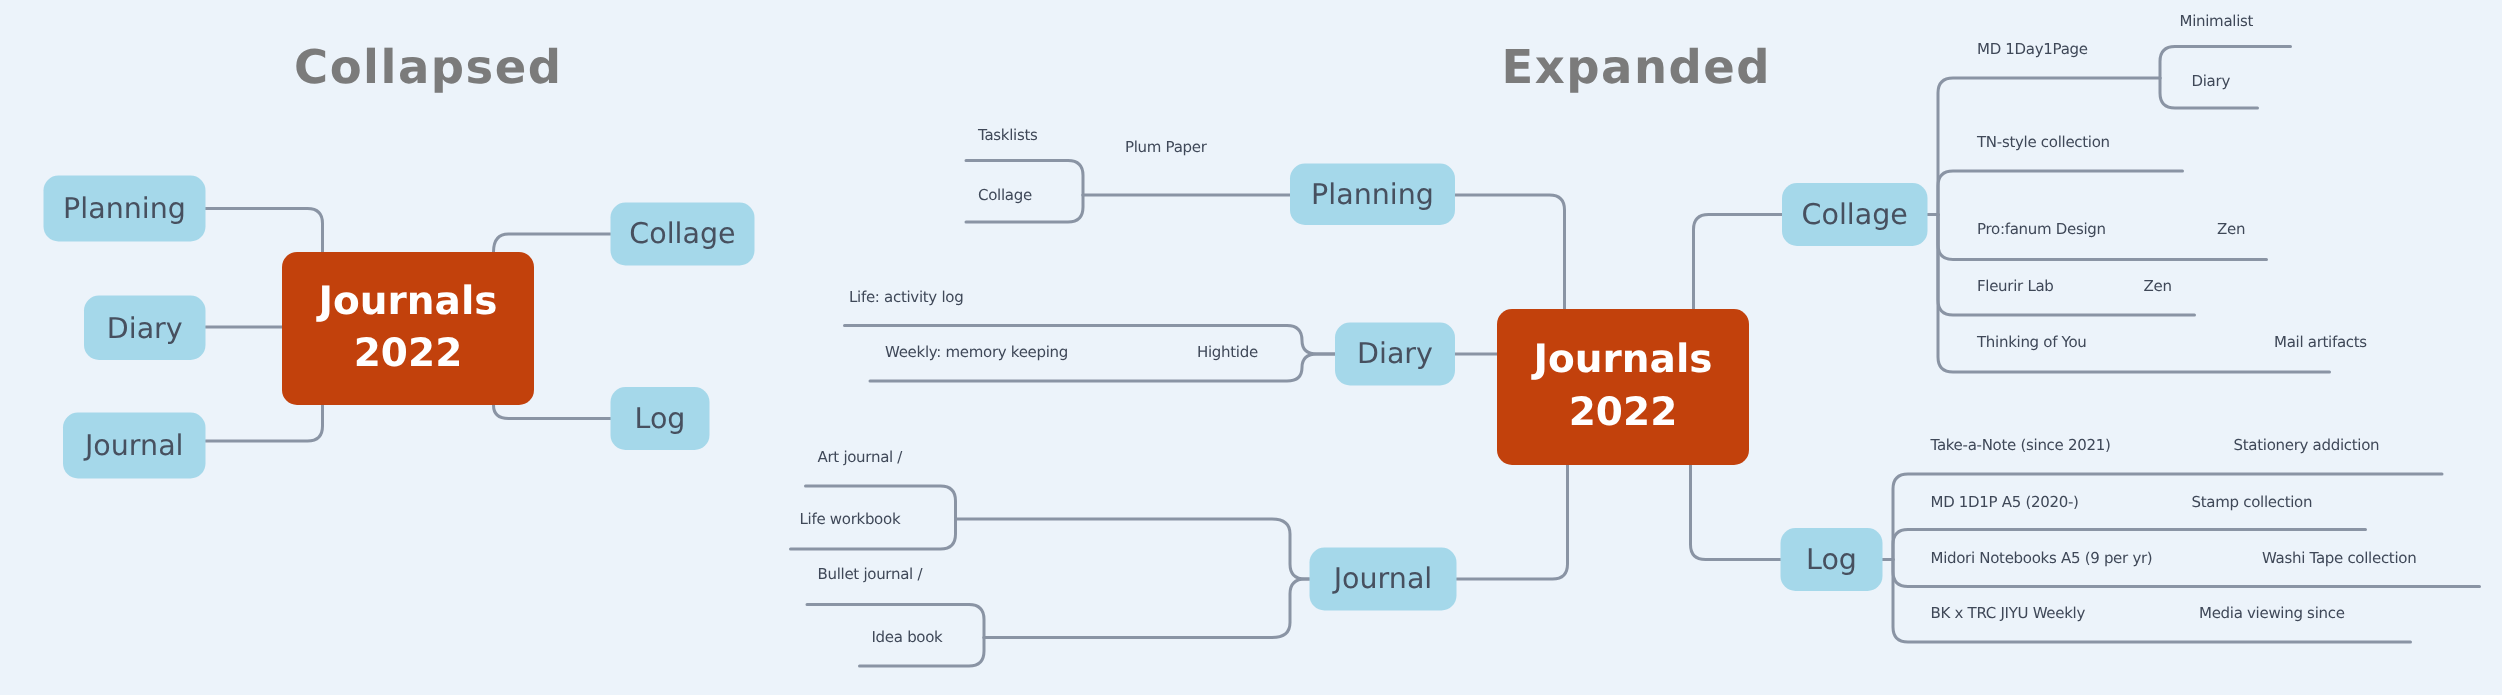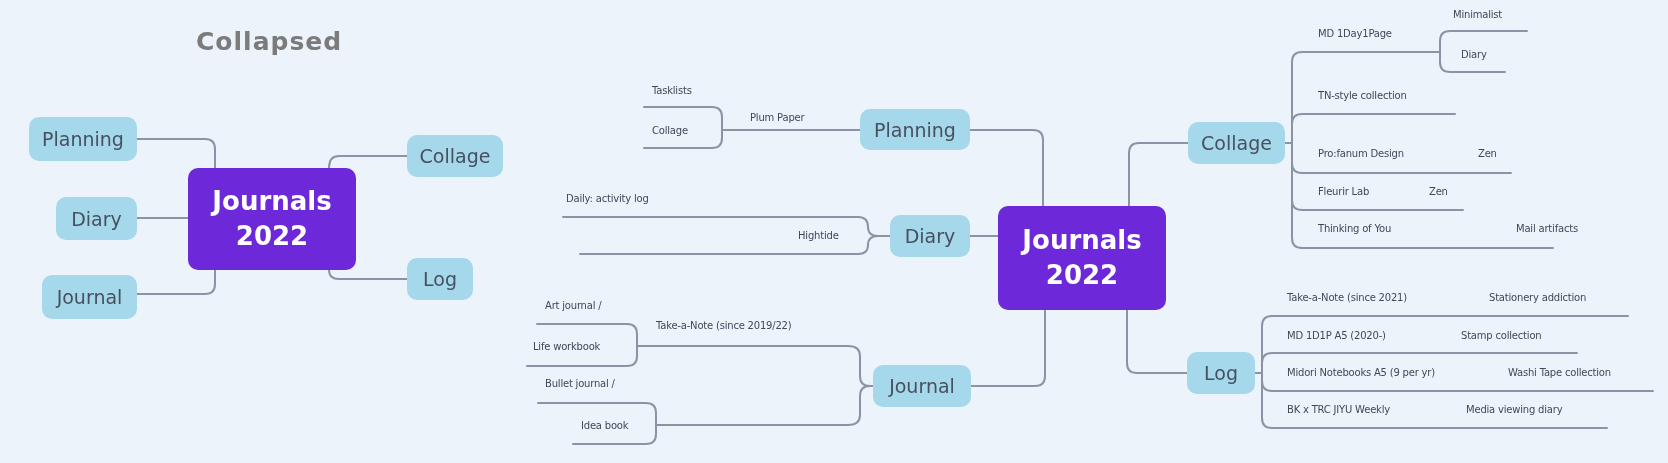--- a/index.html
+++ b/index.html
@@ -3,30 +3,30 @@
 <meta charset="utf-8">
 <style>
   html,body{margin:0;padding:0;background:#ecf3fa;}
   .canvas{
     position:relative;width:1668px;height:463px;background:#ecf3fa;
     font-family:"DejaVu Sans","Liberation Sans",sans-serif;overflow:hidden;
   }
   .wires{position:absolute;left:0;top:0;width:1668px;height:463px;}
   .wires path{fill:none;stroke:#8a94a4;stroke-width:2;stroke-linecap:round;}
   .map-title{
-    position:absolute;font-size:25px;font-weight:bold;color:#7b7b7b;
+    position:absolute;font-size:31px;font-weight:bold;color:#7b7b7b;
     white-space:nowrap;letter-spacing:1px;
   }
   .node{
     position:absolute;background:#a5d8ea;border-radius:10px;
     display:flex;align-items:center;justify-content:center;
     font-size:19px;color:#47505f;white-space:nowrap;
   }
   .center-node{
-    position:absolute;background:#6d28d9;border-radius:10px;
+    position:absolute;background:#c2410c;border-radius:10px;
     display:flex;align-items:center;justify-content:center;text-align:center;
     font-size:26px;font-weight:bold;color:#ffffff;line-height:1.35;
     padding:0 14px;box-sizing:border-box;
   }
   .leaf{
     position:absolute;font-size:10px;letter-spacing:-0.2px;color:#3f4858;
     white-space:nowrap;line-height:1.3;
   }
 </style>
 </head>
@@ -72,45 +72,46 @@
     <path d="M1292,143 V238 Q1292,248 1302,248 H1553"></path>
 
     <path d="M1255,373 H1262"></path>
     <path d="M1262,373 V326 Q1262,316 1272,316 H1628"></path>
     <path d="M1262,373 V363 Q1262,353 1272,353 H1577"></path>
     <path d="M1262,373 V381 Q1262,391 1272,391 H1653"></path>
     <path d="M1262,373 V418 Q1262,428 1272,428 H1607"></path>
   </svg>
 
   <div class="map-title" style="left:196px;top:27px">Collapsed</div>
+  <div class="map-title" style="left:1001px;top:27px">Expanded</div>
 
   <div class="center-node" style="left:188px;top:168px;width:168px;height:102px">Journals 2022</div>
   <div class="node" style="left:29px;top:117px;width:108px;height:44px">Planning</div>
   <div class="node" style="left:56px;top:197px;width:81px;height:43px">Diary</div>
   <div class="node" style="left:42px;top:275px;width:95px;height:44px">Journal</div>
   <div class="node" style="left:407px;top:135px;width:96px;height:42px">Collage</div>
   <div class="node" style="left:407px;top:258px;width:66px;height:42px">Log</div>
 
   <div class="center-node" style="left:998px;top:206px;width:168px;height:104px">Journals 2022</div>
   <div class="node" style="left:860px;top:109px;width:110px;height:41px">Planning</div>
   <div class="node" style="left:890px;top:215px;width:80px;height:42px">Diary</div>
   <div class="node" style="left:873px;top:365px;width:98px;height:42px">Journal</div>
   <div class="node" style="left:1188px;top:122px;width:97px;height:42px">Collage</div>
   <div class="node" style="left:1187px;top:352px;width:68px;height:42px">Log</div>
 
   <div class="leaf" style="left:652px;top:84px">Tasklists</div>
   <div class="leaf" style="left:652px;top:124px">Collage</div>
-  <div class="leaf" style="left:750px;top:111px">Plum Paper</div>
+  <div class="leaf" style="left:750px;top:92px">Plum Paper</div>
 
-  <div class="leaf" style="left:566px;top:192px">Daily: activity log</div>
+  <div class="leaf" style="left:566px;top:192px">Life: activity log</div>
+  <div class="leaf" style="left:590px;top:229px">Weekly: memory keeping</div>
   <div class="leaf" style="left:798px;top:229px">Hightide</div>
 
   <div class="leaf" style="left:545px;top:299px">Art journal /</div>
   <div class="leaf" style="left:533px;top:340px">Life workbook</div>
-  <div class="leaf" style="left:656px;top:319px">Take-a-Note (since 2019/22)</div>
   <div class="leaf" style="left:545px;top:377px">Bullet journal /</div>
   <div class="leaf" style="left:581px;top:419px">Idea book</div>
 
   <div class="leaf" style="left:1318px;top:27px">MD 1Day1Page</div>
   <div class="leaf" style="left:1453px;top:8px">Minimalist</div>
   <div class="leaf" style="left:1461px;top:48px">Diary</div>
   <div class="leaf" style="left:1318px;top:89px">TN-style collection</div>
   <div class="leaf" style="left:1318px;top:147px">Pro:fanum Design</div>
   <div class="leaf" style="left:1478px;top:147px">Zen</div>
   <div class="leaf" style="left:1318px;top:185px">Fleurir Lab</div>
@@ -118,15 +119,15 @@
   <div class="leaf" style="left:1318px;top:222px">Thinking of You</div>
   <div class="leaf" style="left:1516px;top:222px">Mail artifacts</div>
 
   <div class="leaf" style="left:1287px;top:291px">Take-a-Note (since 2021)</div>
   <div class="leaf" style="left:1489px;top:291px">Stationery addiction</div>
   <div class="leaf" style="left:1287px;top:329px">MD 1D1P A5 (2020-)</div>
   <div class="leaf" style="left:1461px;top:329px">Stamp collection</div>
   <div class="leaf" style="left:1287px;top:366px">Midori Notebooks A5 (9 per yr)</div>
   <div class="leaf" style="left:1508px;top:366px">Washi Tape collection</div>
   <div class="leaf" style="left:1287px;top:403px">BK x TRC JIYU Weekly</div>
-  <div class="leaf" style="left:1466px;top:403px">Media viewing diary</div>
+  <div class="leaf" style="left:1466px;top:403px">Media viewing since</div>
 
 </div>
 
 </body></html>

